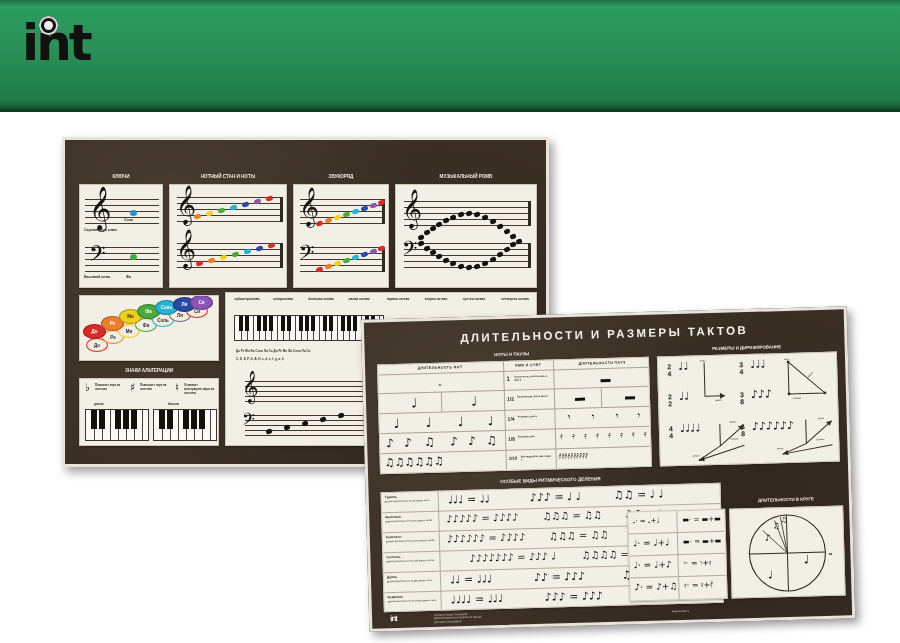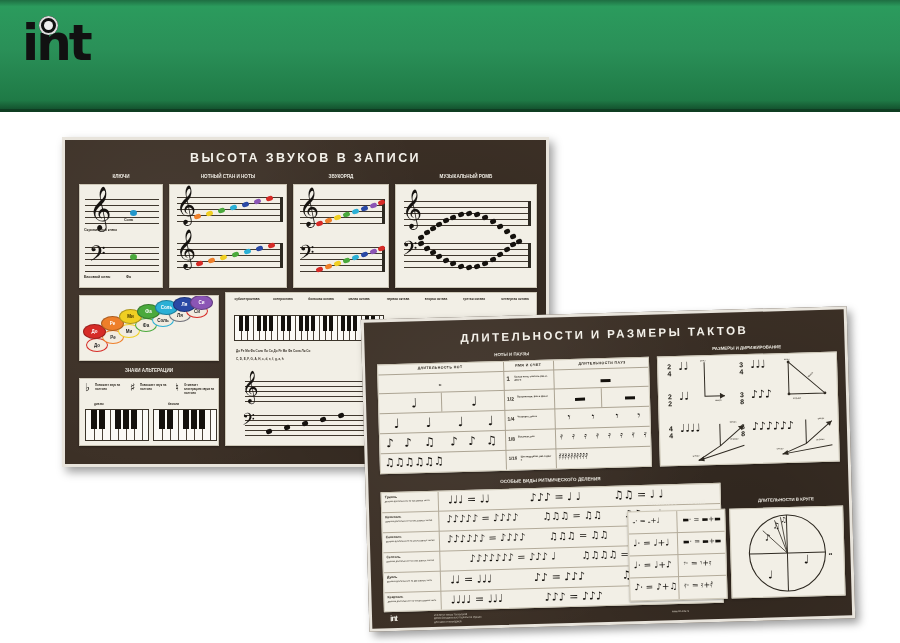--- a/index.html
+++ b/index.html
@@ -126,21 +126,20 @@
 
   <div class="header">
     <div class="logo-block">
       <div class="logo-int">int</div>
       <div class="logo-dot"></div>
     </div>
   </div>
 
   <div class="poster" style="left:62px; top:137px; width:487px; height:330px;">
 
-    <div class="poster-title" style="top:11px; font-size:12.5px;">Высота звуков в записи</div>
 
     <div class="sec-label" style="left:14px;  top:34px; width:84px; font-size:4.6px;">Ключи</div>
     <div class="sec-label" style="left:104px; top:34px; width:118px; font-size:4.6px;">Нотный стан и ноты</div>
     <div class="sec-label" style="left:228px; top:34px; width:96px; font-size:4.6px;">Звукоряд</div>
     <div class="sec-label" style="left:330px; top:34px; width:142px; font-size:4.6px;">Музыкальный ромб</div>
 
     <div class="panel" style="left:14px; top:44px; width:84px; height:104px;">
       <div class="staff" style="top:14px; height:26px;">
         <div class="ln" style="top:0"></div>
           <div class="ln" style="top:6px"></div>

